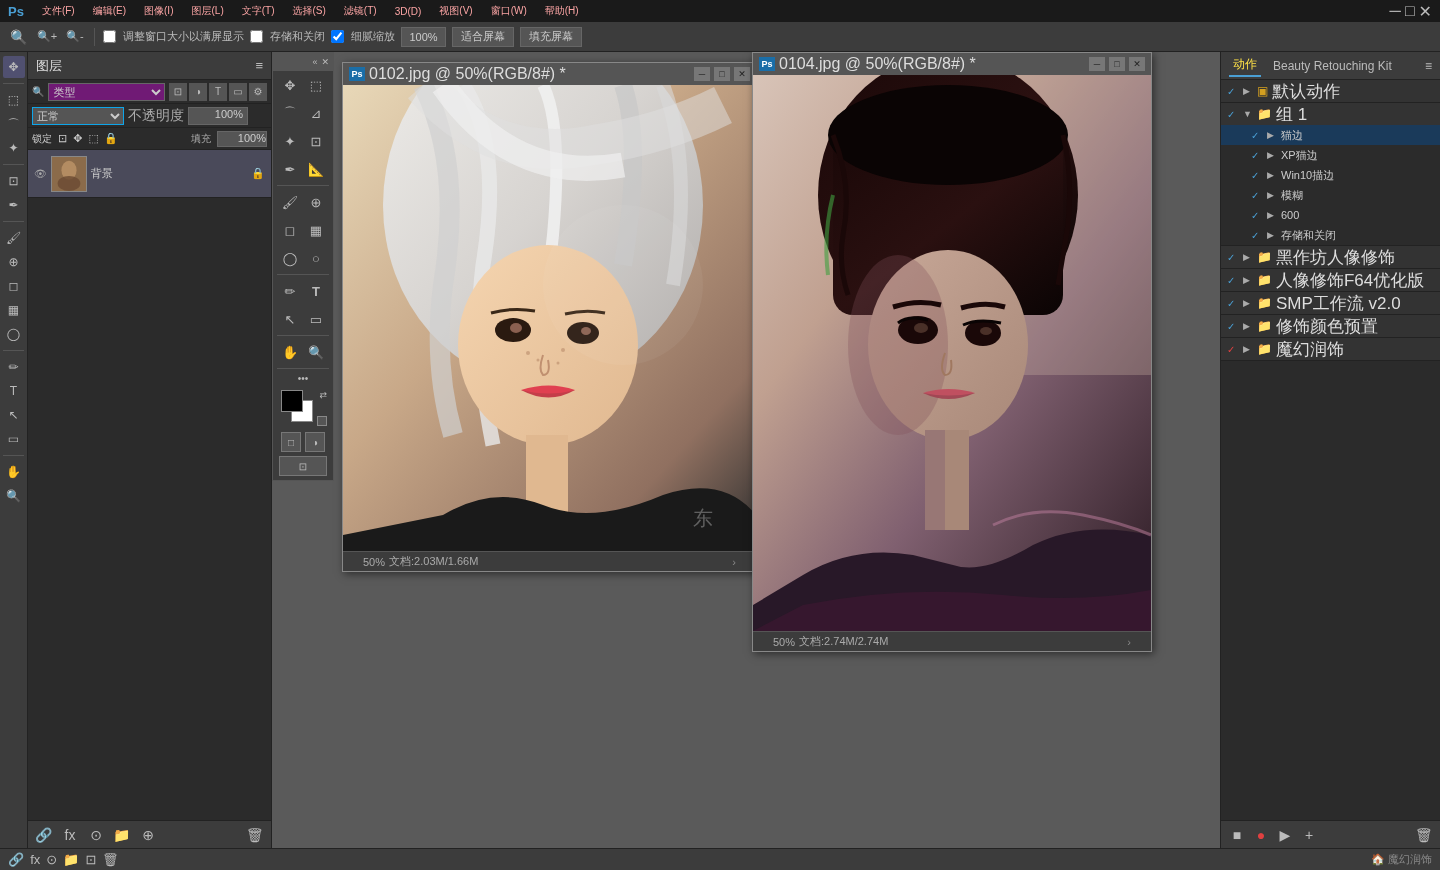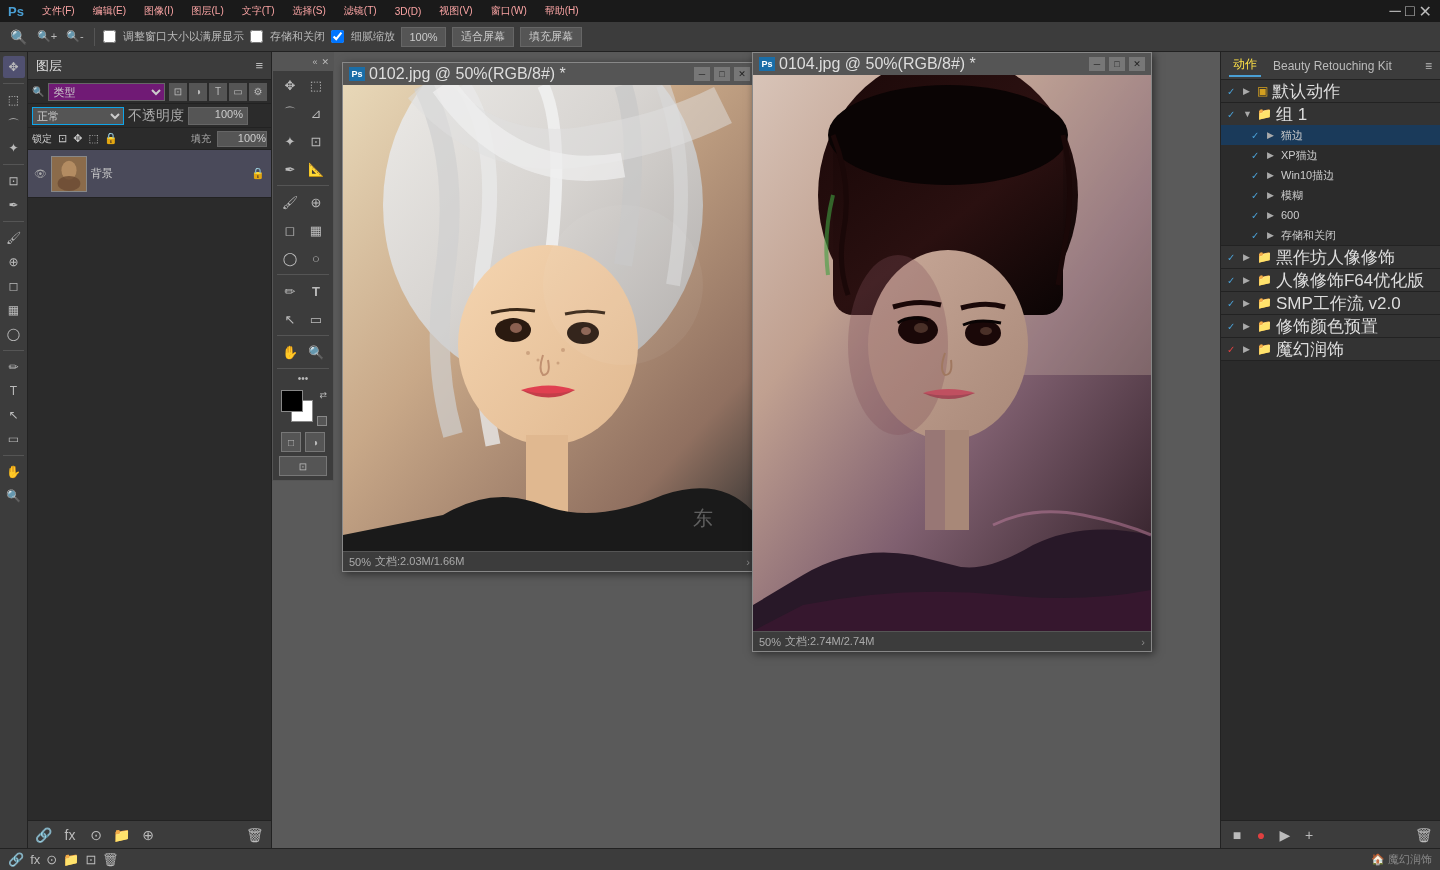--- a/index.html
+++ b/index.html
@@ -329,21 +329,21 @@
     .doc-canvas {
       position: relative;
       overflow: hidden;
     }
     .doc-statusbar {
       height: 20px;
       background: #3c3c3c;
       border-top: 1px solid #555;
       display: flex;
       align-items: center;
-      padding: 0 6px;
+      padding: 0 20px;
       gap: 4px;
       font-size: 11px;
       color: #aaa;
     }
     .status-arrow { color: #888; cursor: pointer; margin-left: auto; }
 
     
     #float-toolbox {
       position: absolute;
       left: 0;

